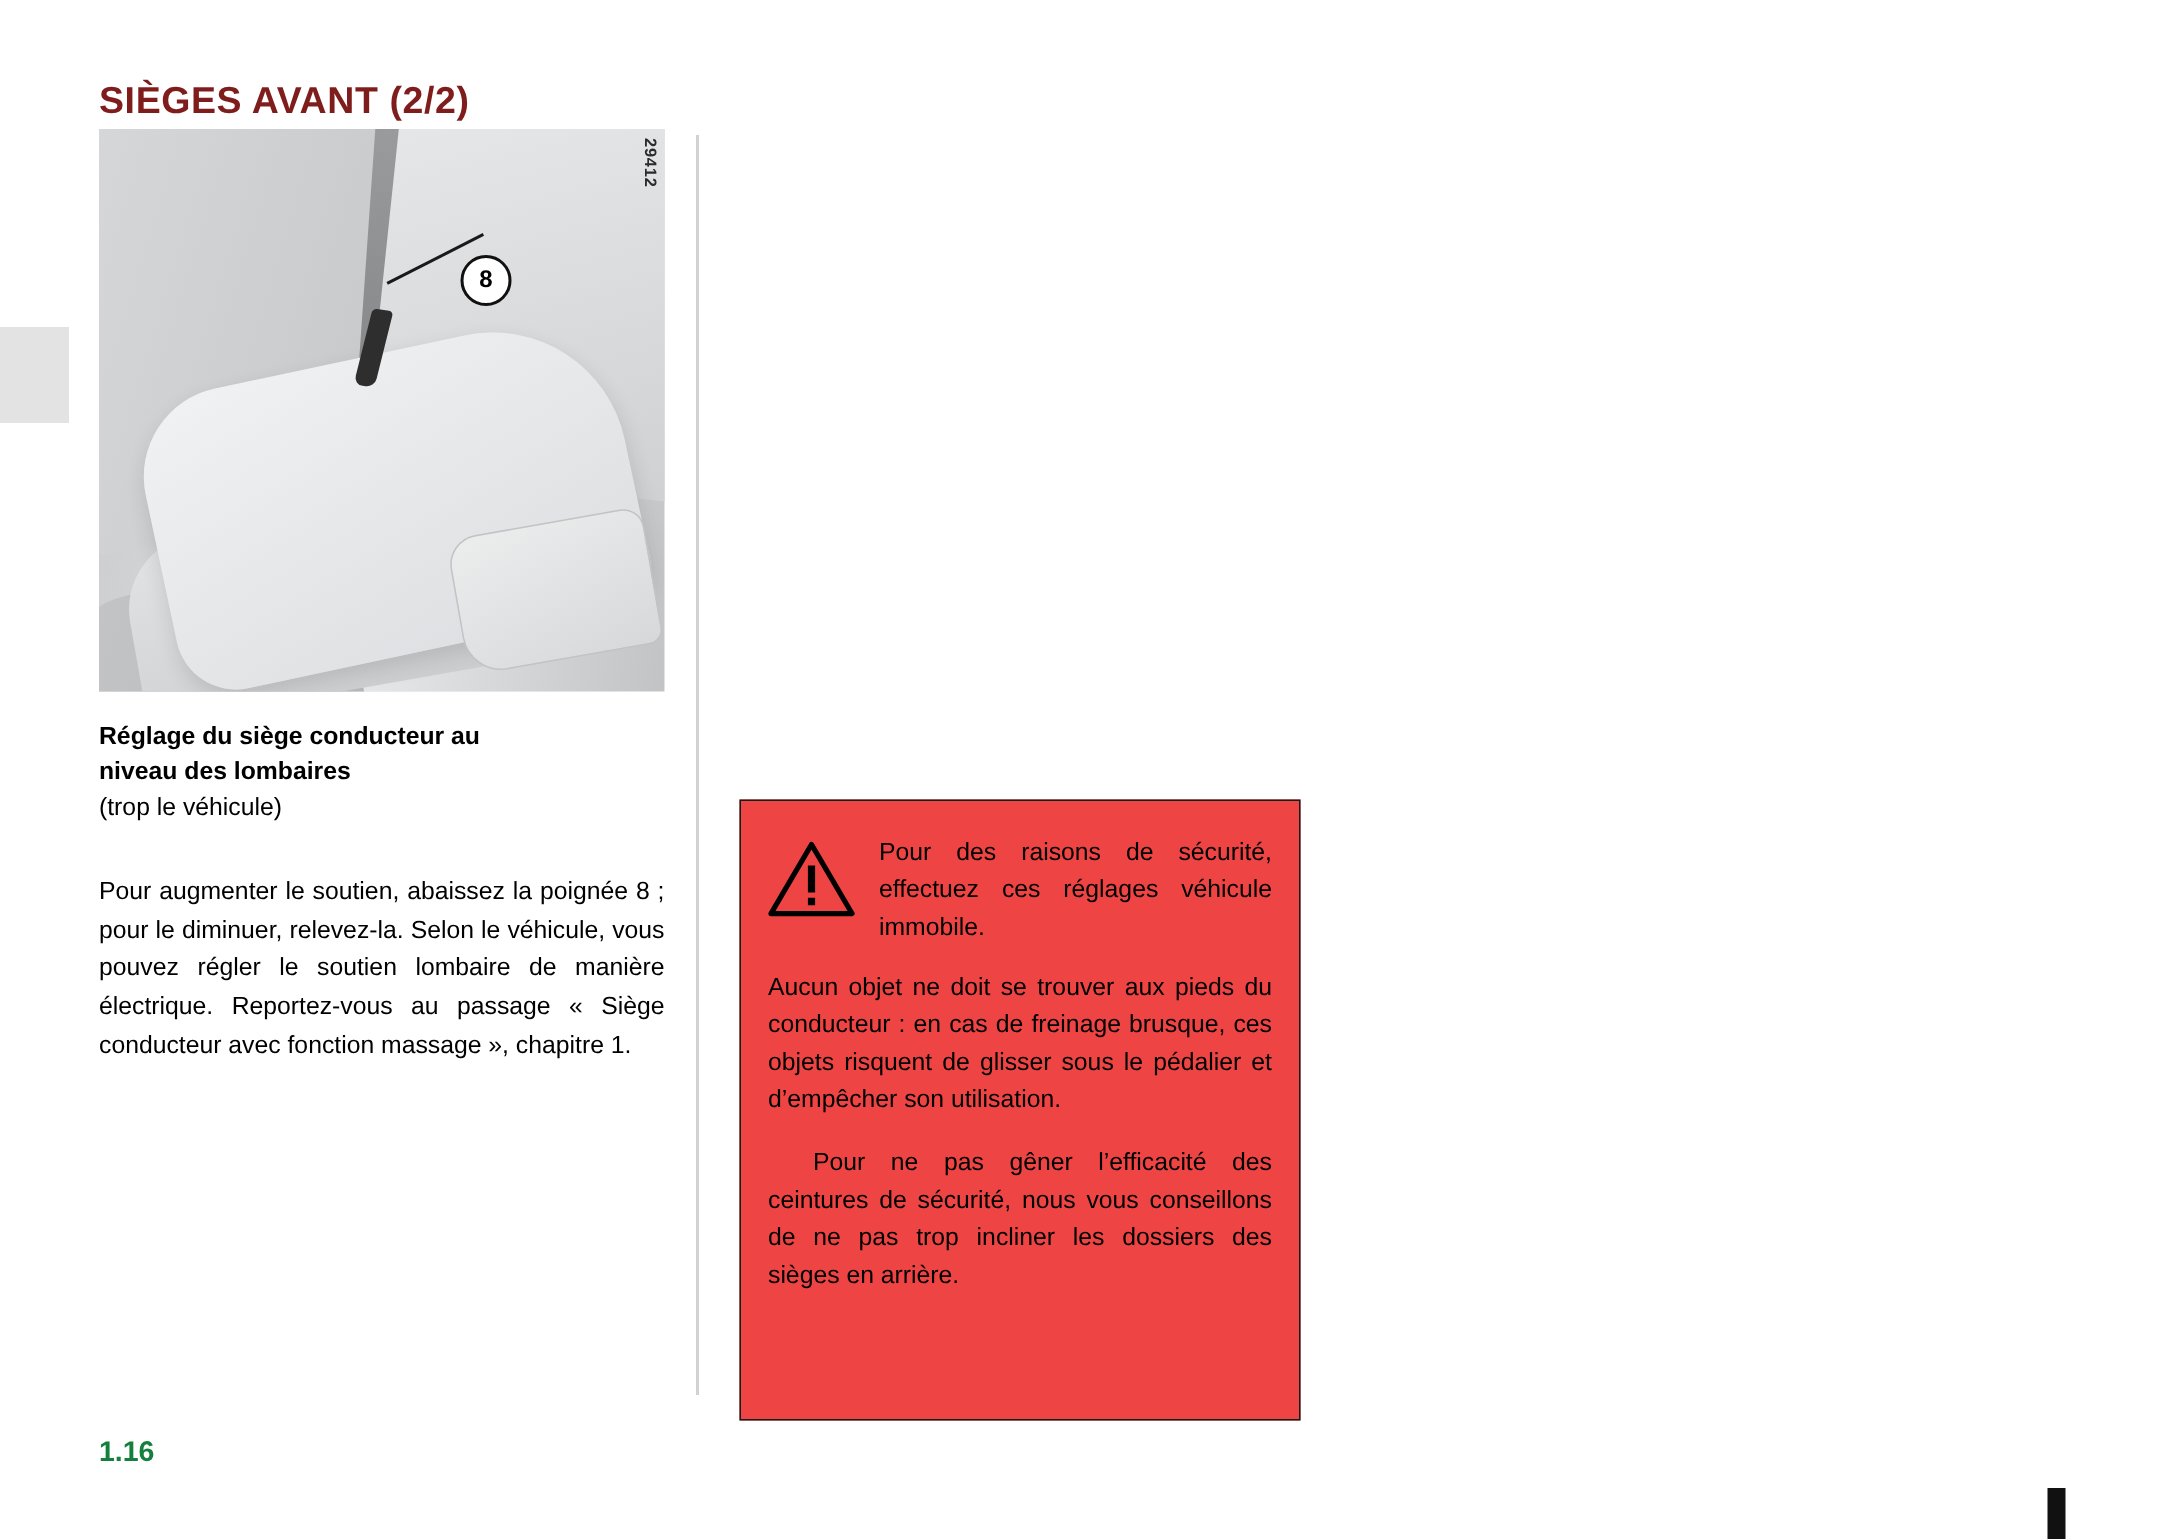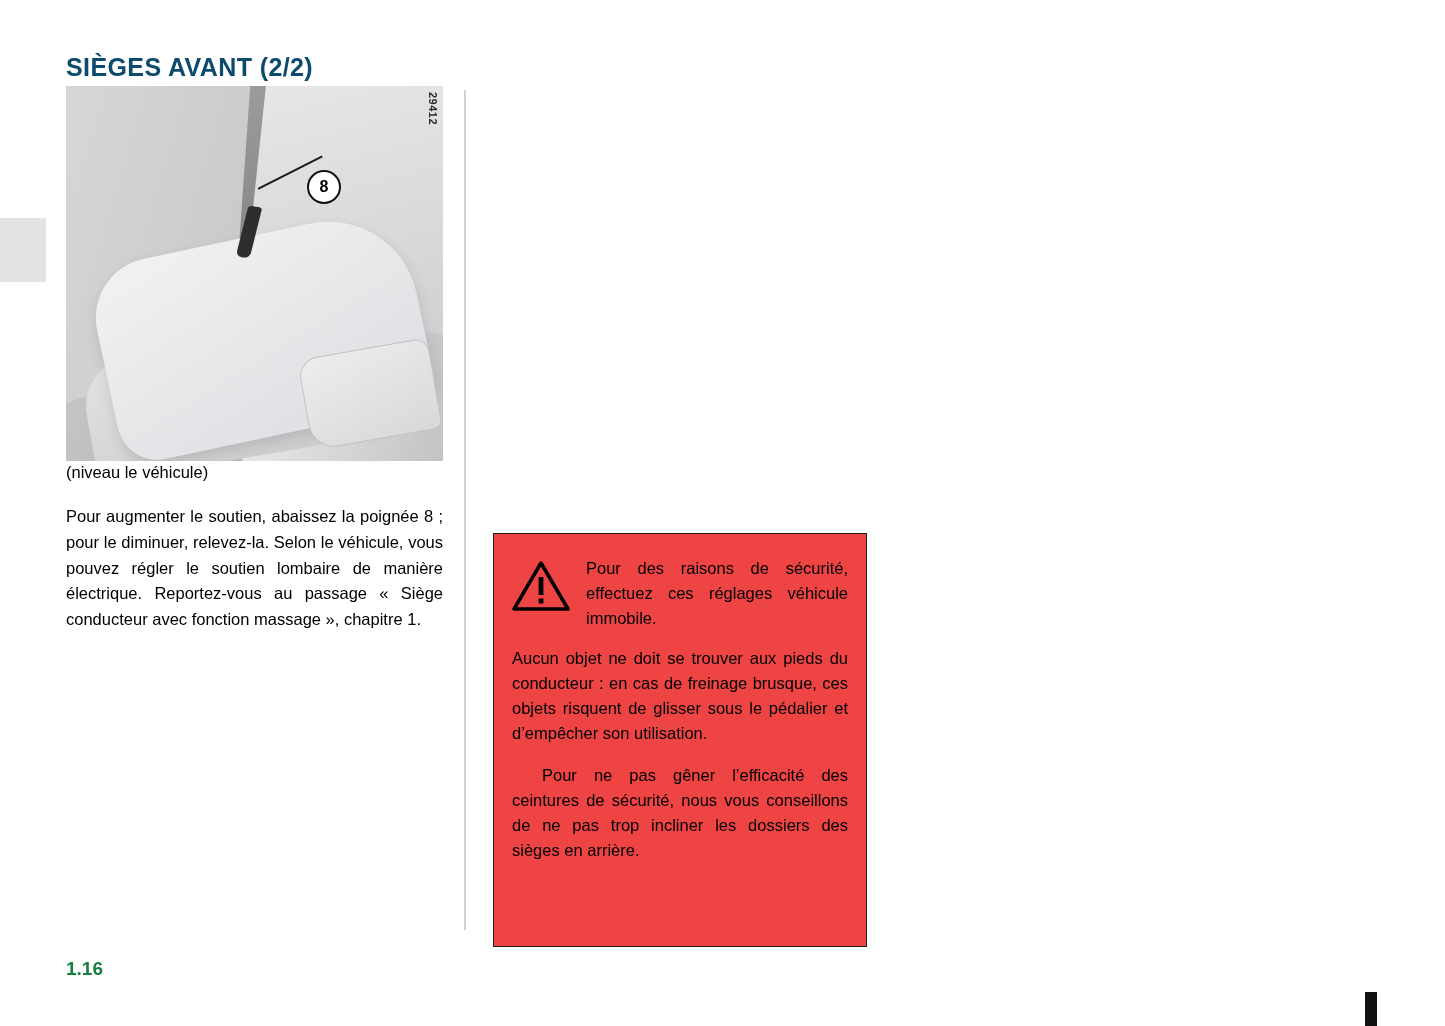--- a/index.html
+++ b/index.html
@@ -42,21 +42,21 @@
     background: #111111;
   }
 
   .title {
     position: absolute;
     left: 66px;
     top: 36px;
     font-size: 25px;
     font-weight: bold;
     letter-spacing: 0.4px;
-    color: #0c4a6e;
+    color: #7f1d1d;
   }
 
   
   .col-left {
     position: absolute;
     left: 66px;
     top: 86px;
     width: 377px;
   }
 
@@ -201,21 +201,21 @@
     font-weight: bold;
     line-height: 1.42;
     color: #000000;
   }
   .subnote {
     font-size: 16.5px;
     line-height: 1.42;
     color: #000000;
   }
   .body-par {
-    margin-top: 20px;
+    margin-top: 32px;
     font-size: 16.5px;
     line-height: 1.55;
     text-align: justify;
     color: #000000;
   }
 
   
   .divider {
     position: absolute;
     left: 464px;
@@ -290,21 +290,25 @@
       <div class="floor"></div>
       <div class="console-edge"></div>
       <div class="console"></div>
       <div class="tray"></div>
       <div class="handle"></div>
       <div class="leader-line"></div>
       <div class="callout">8</div>
       <div class="fig-ref">29412</div>
     </div>
 
-    <div class="subnote">(niveau le véhicule)</div>
+    <div class="subhead">
+      <div>Réglage du siège conducteur au</div>
+      <div>niveau des lombaires</div>
+    </div>
+    <div class="subnote">(trop le véhicule)</div>
 
     <p class="body-par">Pour augmenter le soutien, abaissez la poignée 8 ; pour le diminuer, relevez-la. Selon le véhicule, vous pouvez régler le soutien lombaire de manière électrique. Reportez-vous au passage « Siège conducteur avec fonction massage », chapitre 1.</p>
   </div>
 
   <div class="divider"></div>
 
   <div class="warn-box">
     <div class="warn-first">
       <div class="warn-icon">
         <svg width="58" height="52" viewBox="0 0 58 52" aria-hidden="true">

